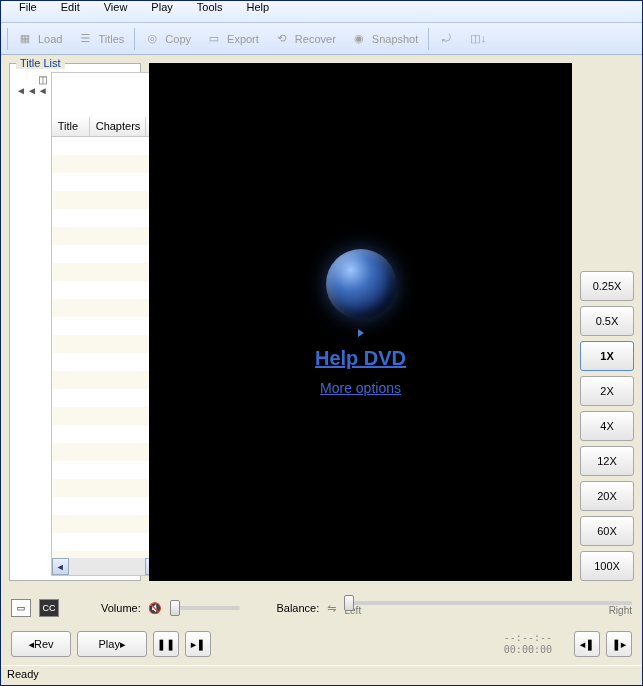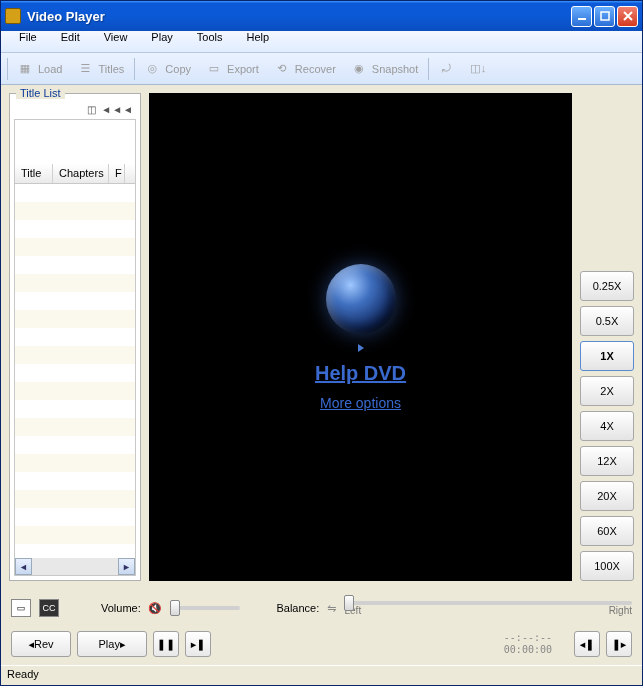--- a/index.html
+++ b/index.html
@@ -12,21 +12,21 @@
   .winbtn.min, .winbtn.max { background: linear-gradient(to bottom, #6ab0ff, #2a6ed6); }
   .winbtn.close { background: linear-gradient(to bottom, #f08070, #d43a20); }
   .winbtn svg { width: 12px; height: 12px; }
   .menubar { height: 22px; background: linear-gradient(to bottom, #f4f8ff, #e0ecff); display: flex; align-items: flex-start; padding: 0 6px; border-bottom: 1px solid #b8c8e0; }
   .menubar span { padding: 0 12px; cursor: default; }
   .toolbar { height: 32px; background: linear-gradient(to bottom, #eaf2ff, #d8e6fb); display: flex; align-items: center; padding: 0 4px; border-bottom: 1px solid #a8bad0; color: #9a9a9a; }
   .tool { display: flex; align-items: center; gap: 4px; padding: 2px 6px; margin-right: 2px; }
   .tool .ticon { width: 18px; height: 18px; display:flex; align-items:center; justify-content:center; color:#a0a0a0; }
   .tool.sep { width: 1px; height: 22px; background: #b0c0d8; padding: 0; margin: 0 2px; }
   .content { flex: 1; display: flex; padding: 8px; gap: 8px; }
-  .titlelist { width: 132px; border: 1px solid #b0b0b0; background: #fff; position: relative; padding: 8px 4px 4px; display:flex; flex-direction:column;}
+  .titlelist { width: 132px; border: 1px solid #b0b0b0; background: #fff; position: relative; padding: 8px 4px 4px; display:flex; flex-direction:row;}
   .titlelist .legend { position: absolute; top: -7px; left: 6px; background: #ece9d8; padding: 0 4px; color: #0a3a9a; font-size:11px;}
   .titlelist .controls { text-align: right; padding: 2px 2px 4px; font-size:10px; letter-spacing:1px; color:#555;}
   .titlelist-table { border: 1px solid #c8c8c8; flex:1; background: #fff; display:flex; flex-direction:column;}
   .tl-head { display: flex; background: linear-gradient(to bottom,#fff,#eaeaea); border-bottom:1px solid #c8c8c8; height:20px;margin-top:44px;}
   .tl-head div { padding: 3px 6px; border-right:1px solid #d0d0d0; font-size:11px;}
   .tl-col-title { width: 38px; }
   .tl-col-chap { width: 56px; }
   .tl-col-r { width: 16px; }
   .tl-body { flex:1; background: repeating-linear-gradient(to bottom, #fff 0, #fff 18px, #fbf8ed 18px, #fbf8ed 36px);}
   .tl-scroll { height: 17px; display:flex; background:#eee;}
@@ -50,39 +50,20 @@
   .playrow { display:flex; align-items:center; gap:6px; padding:4px 10px 8px; }
   .pbtn { height:26px; background:linear-gradient(to bottom,#fff,#e8e8e8); border:1px solid #a0a0a0; border-radius:3px; display:flex; align-items:center; justify-content:center; padding:0 10px; cursor:default; font-size:11px;}
   .pbtn.small { width:26px; padding:0;}
   .timecode { font-family:monospace; color:#888; font-size:10px; text-align:right; line-height:1.2;}
   .status { height:20px; background:#ece9d8; border-top:1px solid #fff; padding:2px 6px; font-size:11px;}
 </style>
 </head>
 <body>
 
 <div class="window">
-  <div class="titlebar">
-    <div class="app-icon"></div>
-    <div class="title">Video Player</div>
-    <div class="winbtn min">
-        <svg viewBox="0 0 12 12">
-          <rect x="2" y="8" width="8" height="2" fill="#fff"></rect>
-        </svg>
-      </div>
-    <div class="winbtn max">
-        <svg viewBox="0 0 12 12">
-          <rect x="2" y="2" width="8" height="8" fill="none" stroke="#fff" stroke-width="1.5"></rect>
-        </svg>
-      </div>
-    <div class="winbtn close">
-        <svg viewBox="0 0 12 12">
-          <path d="M2 2 L10 10 M10 2 L2 10" stroke="#fff" stroke-width="2"></path>
-        </svg>
-      </div>
-  </div>
 
   <div class="menubar">
     <span>File</span>
     <span>Edit</span>
     <span>View</span>
     <span>Play</span>
     <span>Tools</span>
     <span>Help</span>
   </div>
 

